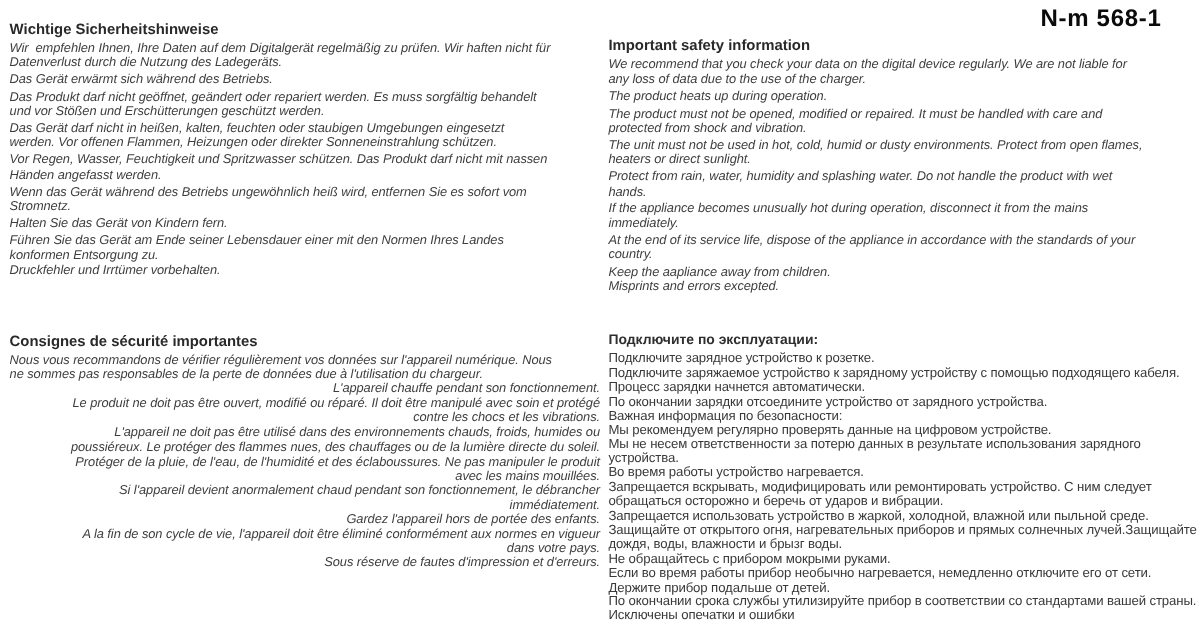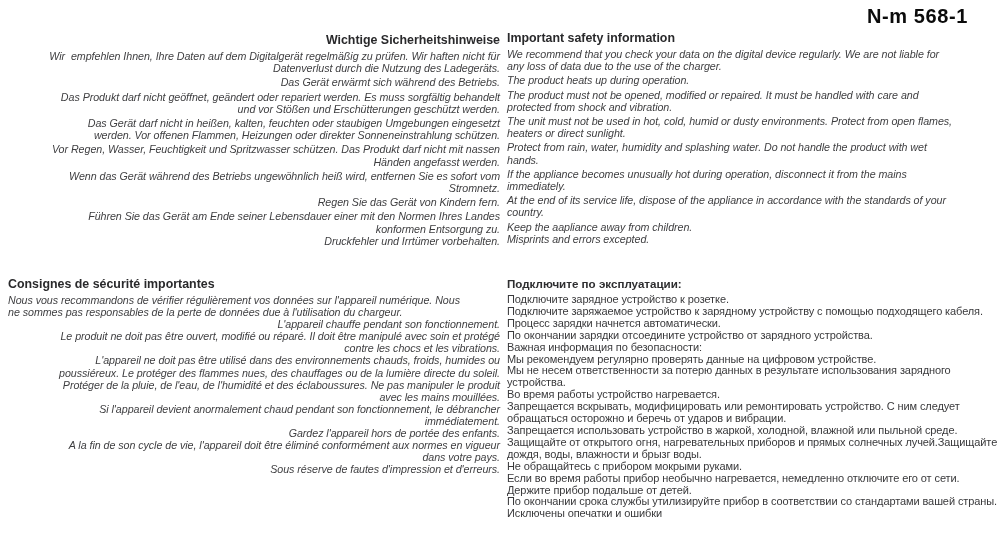--- a/index.html
+++ b/index.html
@@ -19,21 +19,21 @@
     top: 5px;
     right: 32px;
     font-size: 20px;
     font-weight: 700;
     letter-spacing: 0.6px;
     color: #0b0b0b;
   }
   .section {
     position: absolute;
   }
-  .sec-de { left: 8px;   top: 33px;  width: 492px; text-align: right; }
+  .sec-de { left: 8px;   top: 17px;  width: 492px; }
   .sec-fr { left: 8px;   top: 277px; width: 492px; }
   .sec-en { left: 507px; top: 31px;  width: 490px; }
   .sec-ru { left: 507px; top: 277px; width: 490px; }
 
   .section h2 {
     margin: 0 0 3px 0;
     font-size: 12.4px;
     line-height: 14px;
     font-weight: 700;
     color: #29292b;
@@ -77,21 +77,21 @@
 Datenverlust durch die Nutzung des Ladegeräts.</p>
   <p>Das Gerät erwärmt sich während des Betriebs.</p>
   <p>Das Produkt darf nicht geöffnet, geändert oder repariert werden. Es muss sorgfältig behandelt
 und vor Stößen und Erschütterungen geschützt werden.</p>
   <p>Das Gerät darf nicht in heißen, kalten, feuchten oder staubigen Umgebungen eingesetzt
 werden. Vor offenen Flammen, Heizungen oder direkter Sonneneinstrahlung schützen.</p>
   <p>Vor Regen, Wasser, Feuchtigkeit und Spritzwasser schützen. Das Produkt darf nicht mit nassen
 Händen angefasst werden.</p>
   <p>Wenn das Gerät während des Betriebs ungewöhnlich heiß wird, entfernen Sie es sofort vom
 Stromnetz.</p>
-  <p>Regen Sie das Gerät von Kindern fern.</p>
+  <p>Halten Sie das Gerät von Kindern fern.</p>
   <p>Führen Sie das Gerät am Ende seiner Lebensdauer einer mit den Normen Ihres Landes
 konformen Entsorgung zu.</p>
   <p class="tight">Druckfehler und Irrtümer vorbehalten.</p>
 </section>
 
 <section class="section sec-en">
   <h2>Important safety information</h2>
   <p>We recommend that you check your data on the digital device regularly. We are not liable for
 any loss of data due to the use of the charger.</p>
   <p>The product heats up during operation.</p>

